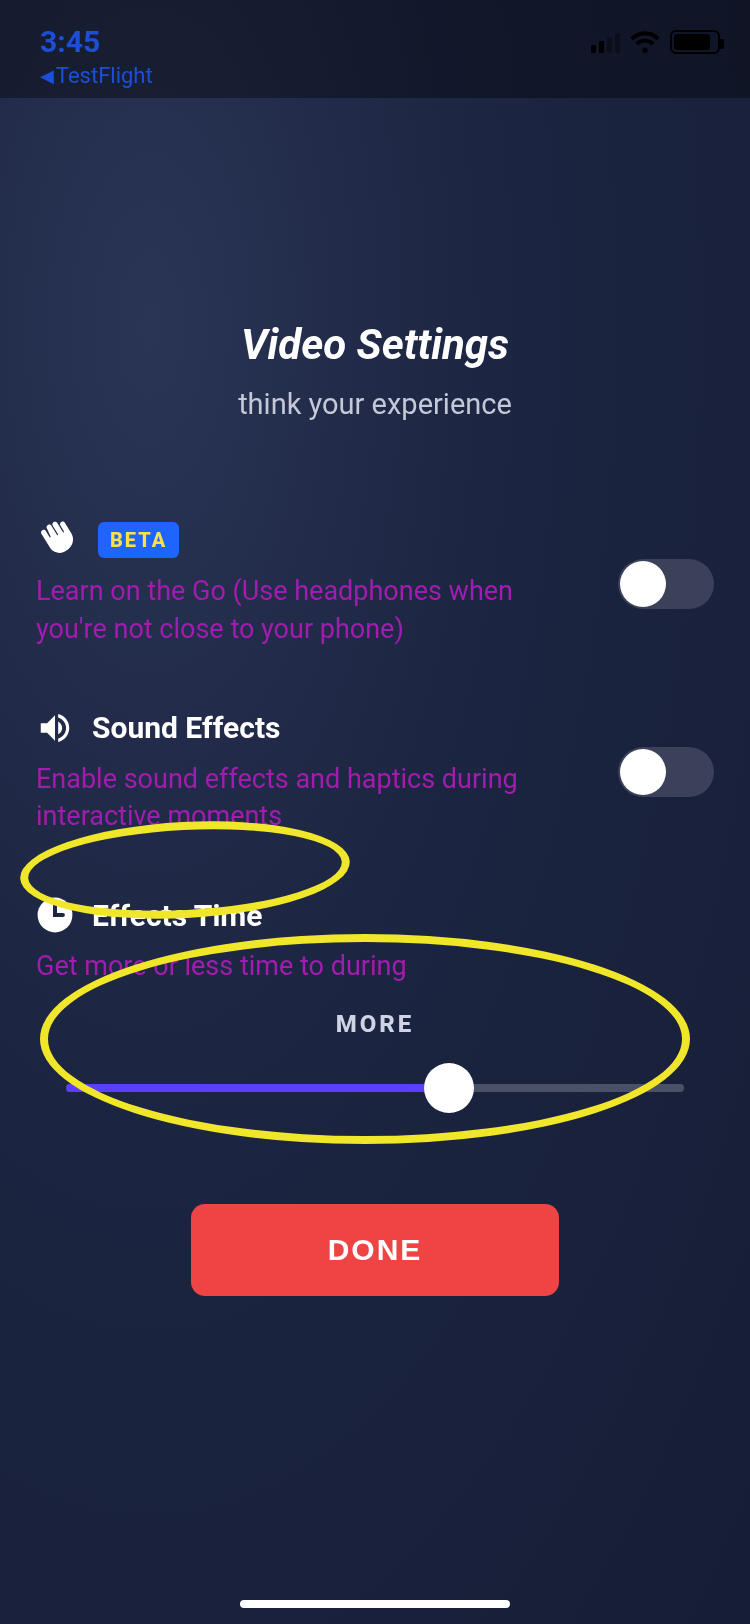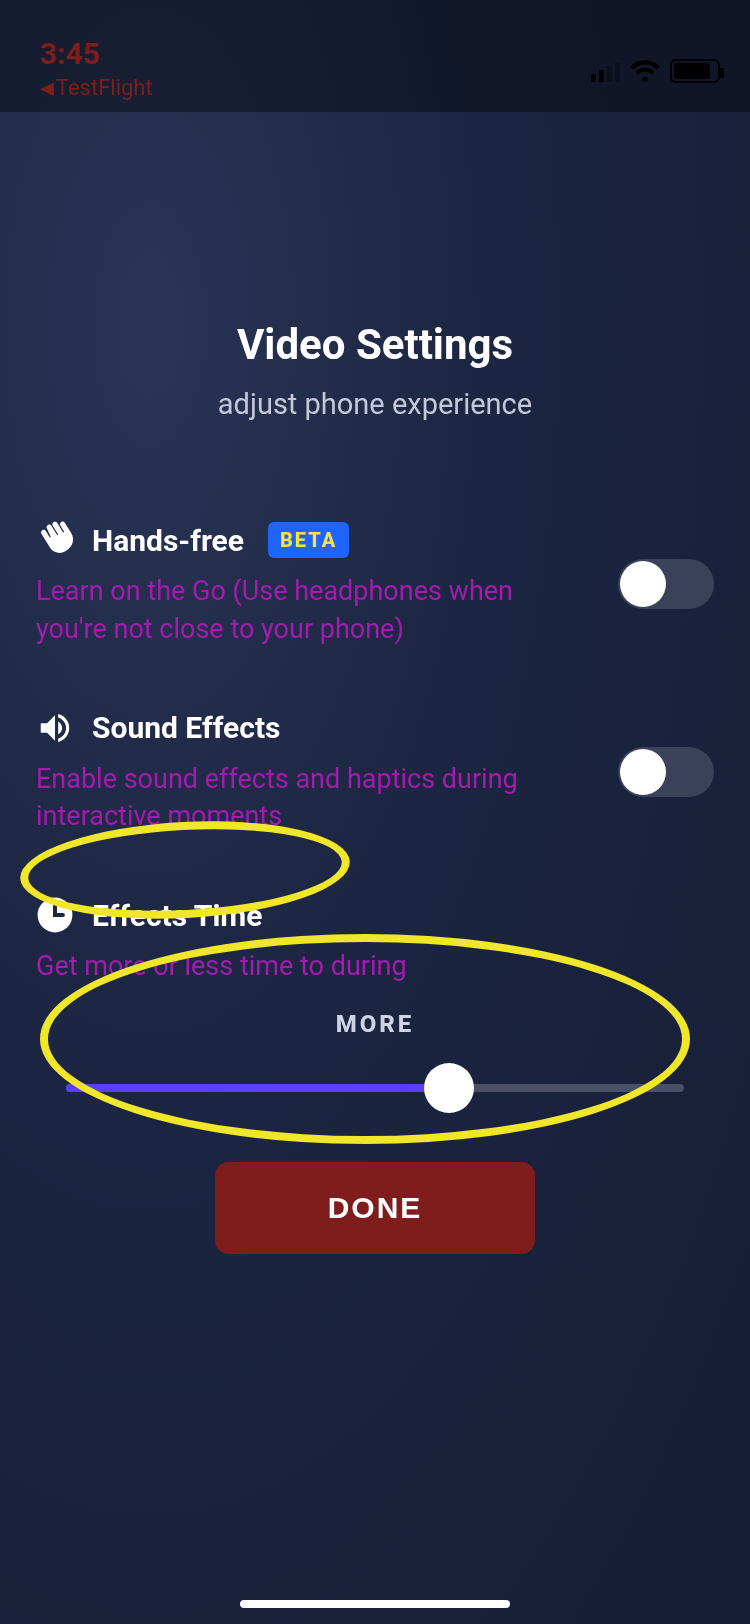--- a/index.html
+++ b/index.html
@@ -7,48 +7,48 @@
   body {
     font-family: -apple-system, BlinkMacSystemFont, "Segoe UI", Roboto, Helvetica, Arial, sans-serif;
     background: radial-gradient(ellipse at 20% 20%, #2a3455 0%, #1c2541 40%, #161d36 100%);
     color: #fff;
     position: relative;
   }
   
   .status-bar {
     position: absolute;
     top: 0; left: 0; right: 0;
-    height: 112px;
+    height: 98px;
     padding: 24px 30px 0 40px;
     display: flex;
     justify-content: space-between;
-    align-items: center;
+    align-items: flex-start;
     background: rgba(0,0,0,0.35);
-    color: #7f1d1d;
+    color: #1d4ed8;
   }
   .status-left { display: flex; flex-direction: column; gap: 4px; }
   .status-time { font-size: 30px; font-weight: 700; letter-spacing: 0px; }
   .status-back { font-size: 22px; font-weight: 400; display: flex; align-items: center; gap: 2px; }
   .status-back .tri { font-size: 18px; }
   .status-right { display: flex; align-items: center; gap: 10px; padding-top: 6px; }
   .signal-bars { display: flex; align-items: flex-end; gap: 3px; height: 22px; }
   .signal-bars span { width: 5px; background: #000; border-radius: 1px; }
   .signal-bars span.dim { background: rgba(0,0,0,0.3); }
   .b1{height:8px}.b2{height:12px}.b3{height:16px}.b4{height:20px}
   .wifi-icon svg { width: 30px; height: 22px; display:block; }
   .battery { width: 50px; height: 24px; border: 2.5px solid #000; border-radius: 6px; position: relative; display:flex; align-items:center; padding:2px; }
   .battery::after { content:""; position:absolute; right:-6px; top:7px; width:4px; height:10px; background:#000; border-radius:0 2px 2px 0; }
   .battery .fill { background:#000; height:100%; width:85%; border-radius:3px; }
 
   .content {
     position: absolute;
     top: 0; left: 0; right: 0; bottom: 0;
     padding: 320px 36px 0 36px;
   }
-  .page-title { text-align: center; font-size: 42px; font-weight: 700; }
+  .page-title { text-align: center; font-size: 42px; font-weight: 700; font-style: italic; }
   .page-sub { text-align: center; font-size: 29px; color: #c4c9d8; margin-top: 18px; font-weight: 400; }
 
   .settings { margin-top: 100px; display: flex; flex-direction: column; gap: 60px; }
 
   .setting-row { position: relative; }
   .row-head { display: flex; align-items: center; gap: 18px; }
   .row-icon { width: 38px; height: 38px; display:flex; align-items:center; justify-content:center; }
   .row-icon svg { width: 100%; height: 100%; fill: #fff; }
   .row-title { font-size: 30px; font-weight: 700; }
   .beta-badge {
@@ -97,24 +97,24 @@
     position: absolute;
     top: 50%; left: 62%;
     transform: translate(-50%, -50%);
     width: 50px; height: 50px;
     background: #fff;
     border-radius: 50%;
   }
 
   .done-btn {
     display: block;
-    margin: 70px auto 0 auto;
-    width: 320px;
+    margin: 112px auto 0 auto;
+    width: 368px;
     height: 92px;
-    background: #7f1d1d;
+    background: #ef4444;
     color: #fff;
     font-size: 30px;
     font-weight: 800;
     letter-spacing: 2px;
     border: none;
     border-radius: 14px;
     cursor: pointer;
   }
 
   
@@ -161,32 +161,31 @@
         </svg>
     </div>
     <div class="battery">
         <div class="fill"></div>
       </div>
   </div>
 </div>
 
 <div class="content">
   <h1 class="page-title">Video Settings</h1>
-  <div class="page-sub">adjust phone experience</div>
+  <div class="page-sub">think your experience</div>
 
   <div class="settings">
 
     <div class="setting-row">
       <div class="row-head">
         <span class="row-icon">
           <svg viewBox="0 0 24 24">
               <path d="M7.5 2.5c.8-.5 1.8-.2 2.3.6l3.5 5.8c.1.2.4.2.5 0 .2-.3.1-.6-.1-.9L10.6 3c-.5-.8-.2-1.8.6-2.3.8-.5 1.8-.2 2.3.6l3.5 5.8c.1.2.4.2.5 0 .2-.3.1-.6-.1-.9l-2-3.3c-.5-.8-.2-1.8.6-2.3.8-.5 1.8-.2 2.3.6l4 6.6c2 3.3 1.2 7.6-1.9 10l-1.2.9c-3.1 2.4-7.6 1.8-10-1.3L3.4 8.1c-.5-.8-.2-1.8.6-2.3.8-.5 1.8-.2 2.3.6l2.3 3.8c.1.2.4.2.5 0 .2-.3.1-.6-.1-.9L6.9 4.8c-.5-.8-.2-1.8.6-2.3z"></path>
             </svg>
         </span>
-        <span class="row-title">Hands-free</span>
         <span class="beta-badge">BETA</span>
       </div>
       <div class="row-desc">Learn on the Go (Use headphones when you're not close to your phone)</div>
       <div class="toggle">
           <div class="knob"></div>
         </div>
     </div>
 
     <div class="setting-row">
       <div class="row-head">

